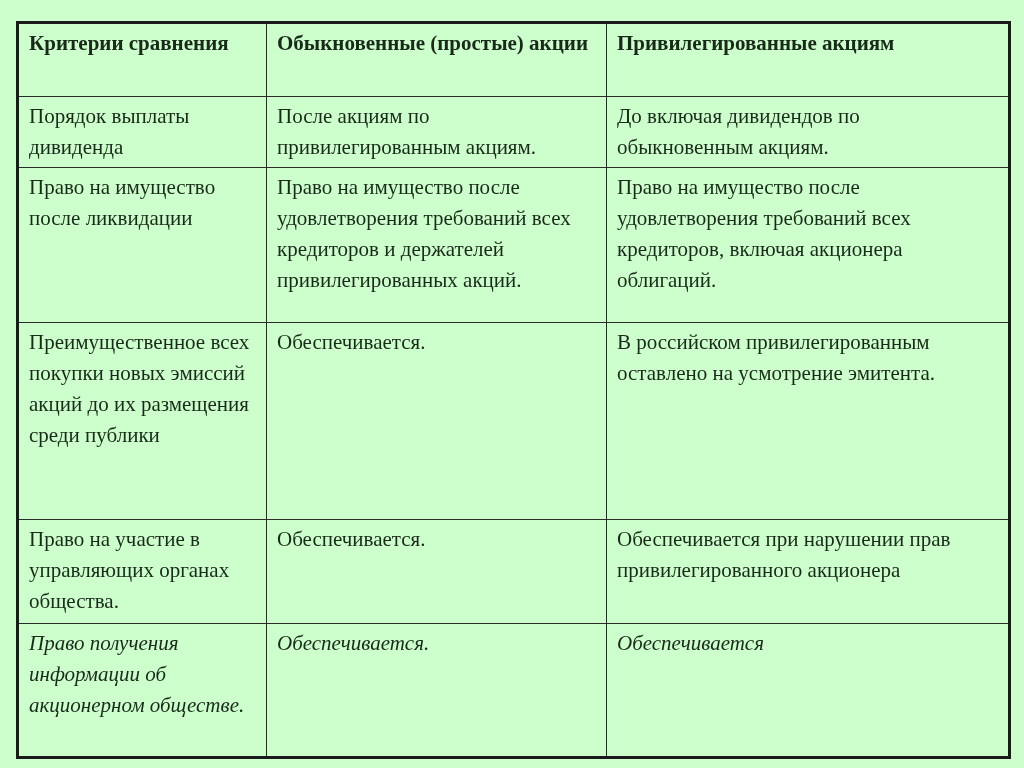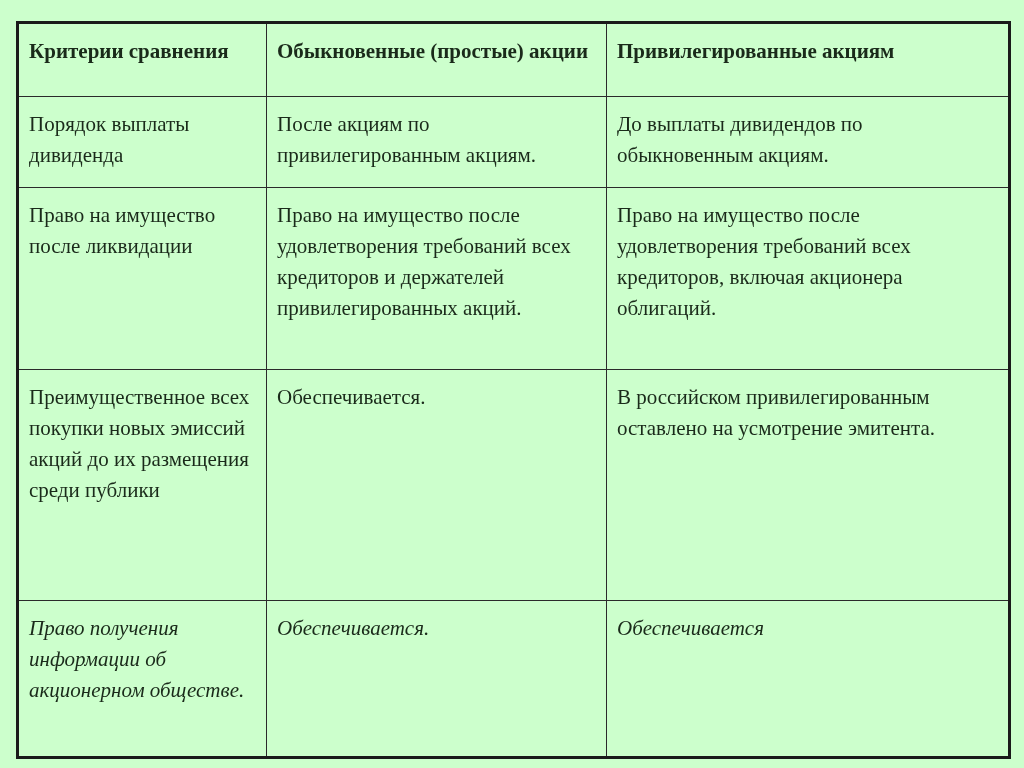--- a/index.html
+++ b/index.html
@@ -27,21 +27,21 @@
     font-family: "Liberation Serif", "DejaVu Serif", serif;
     font-size: 21px;
     line-height: 31px;
     color: #1a2a1a;
     table-layout: fixed;
   }
   table.cmp td, table.cmp th {
     border: 1.5px solid #2a2a2a;
     vertical-align: top;
     text-align: left;
-    padding: 12px 10px 2px 10px;
+    padding: 4px 10px 2px 10px;
     word-wrap: break-word;
   }
   table.cmp th {
     font-weight: bold;
   }
   col.c1 { width: 249px; }
   col.c2 { width: 340px; }
   col.c3 { width: 403px; }
   tr.r0 { height: 74px; }
   tr.r1 { height: 70px; }
@@ -64,32 +64,37 @@
       <tr class="r0">
         <th>Критерии сравнения</th>
         <th>Обыкновенные (простые) акции</th>
         <th>Привилегированные акциям</th>
       </tr>
     </thead>
     <tbody>
       <tr class="r1">
         <td>Порядок выплаты дивиденда</td>
         <td>После акциям по привилегированным акциям.</td>
-        <td>До выплаты дивидендов по обыкновенным акциям.</td>
+        <td>До включая дивидендов по обыкновенным акциям.</td>
       </tr>
       <tr class="r2">
         <td>Право на имущество после ликвидации</td>
         <td>Право на имущество после удовлетворения требований всех кредиторов и держателей привилегированных акций.</td>
         <td>Право на имущество после удовлетворения требований всех кредиторов, включая акционера облигаций.</td>
       </tr>
       <tr class="r3">
         <td>Преимущественное всех покупки новых эмиссий акций до их размещения среди публики</td>
         <td>Обеспечивается.</td>
         <td>В российском привилегированным оставлено на усмотрение эмитента.</td>
       </tr>
+      <tr class="r4">
+        <td>Право на участие в управляющих органах общества.</td>
+        <td>Обеспечивается.</td>
+        <td>Обеспечивается при нарушении прав привилегированного акционера</td>
+      </tr>
       <tr class="r5">
         <td>Право получения информации об акционерном обществе.</td>
         <td>Обеспечивается.</td>
         <td>Обеспечивается</td>
       </tr>
     </tbody>
   </table>
 </div>
 
 </body></html>

